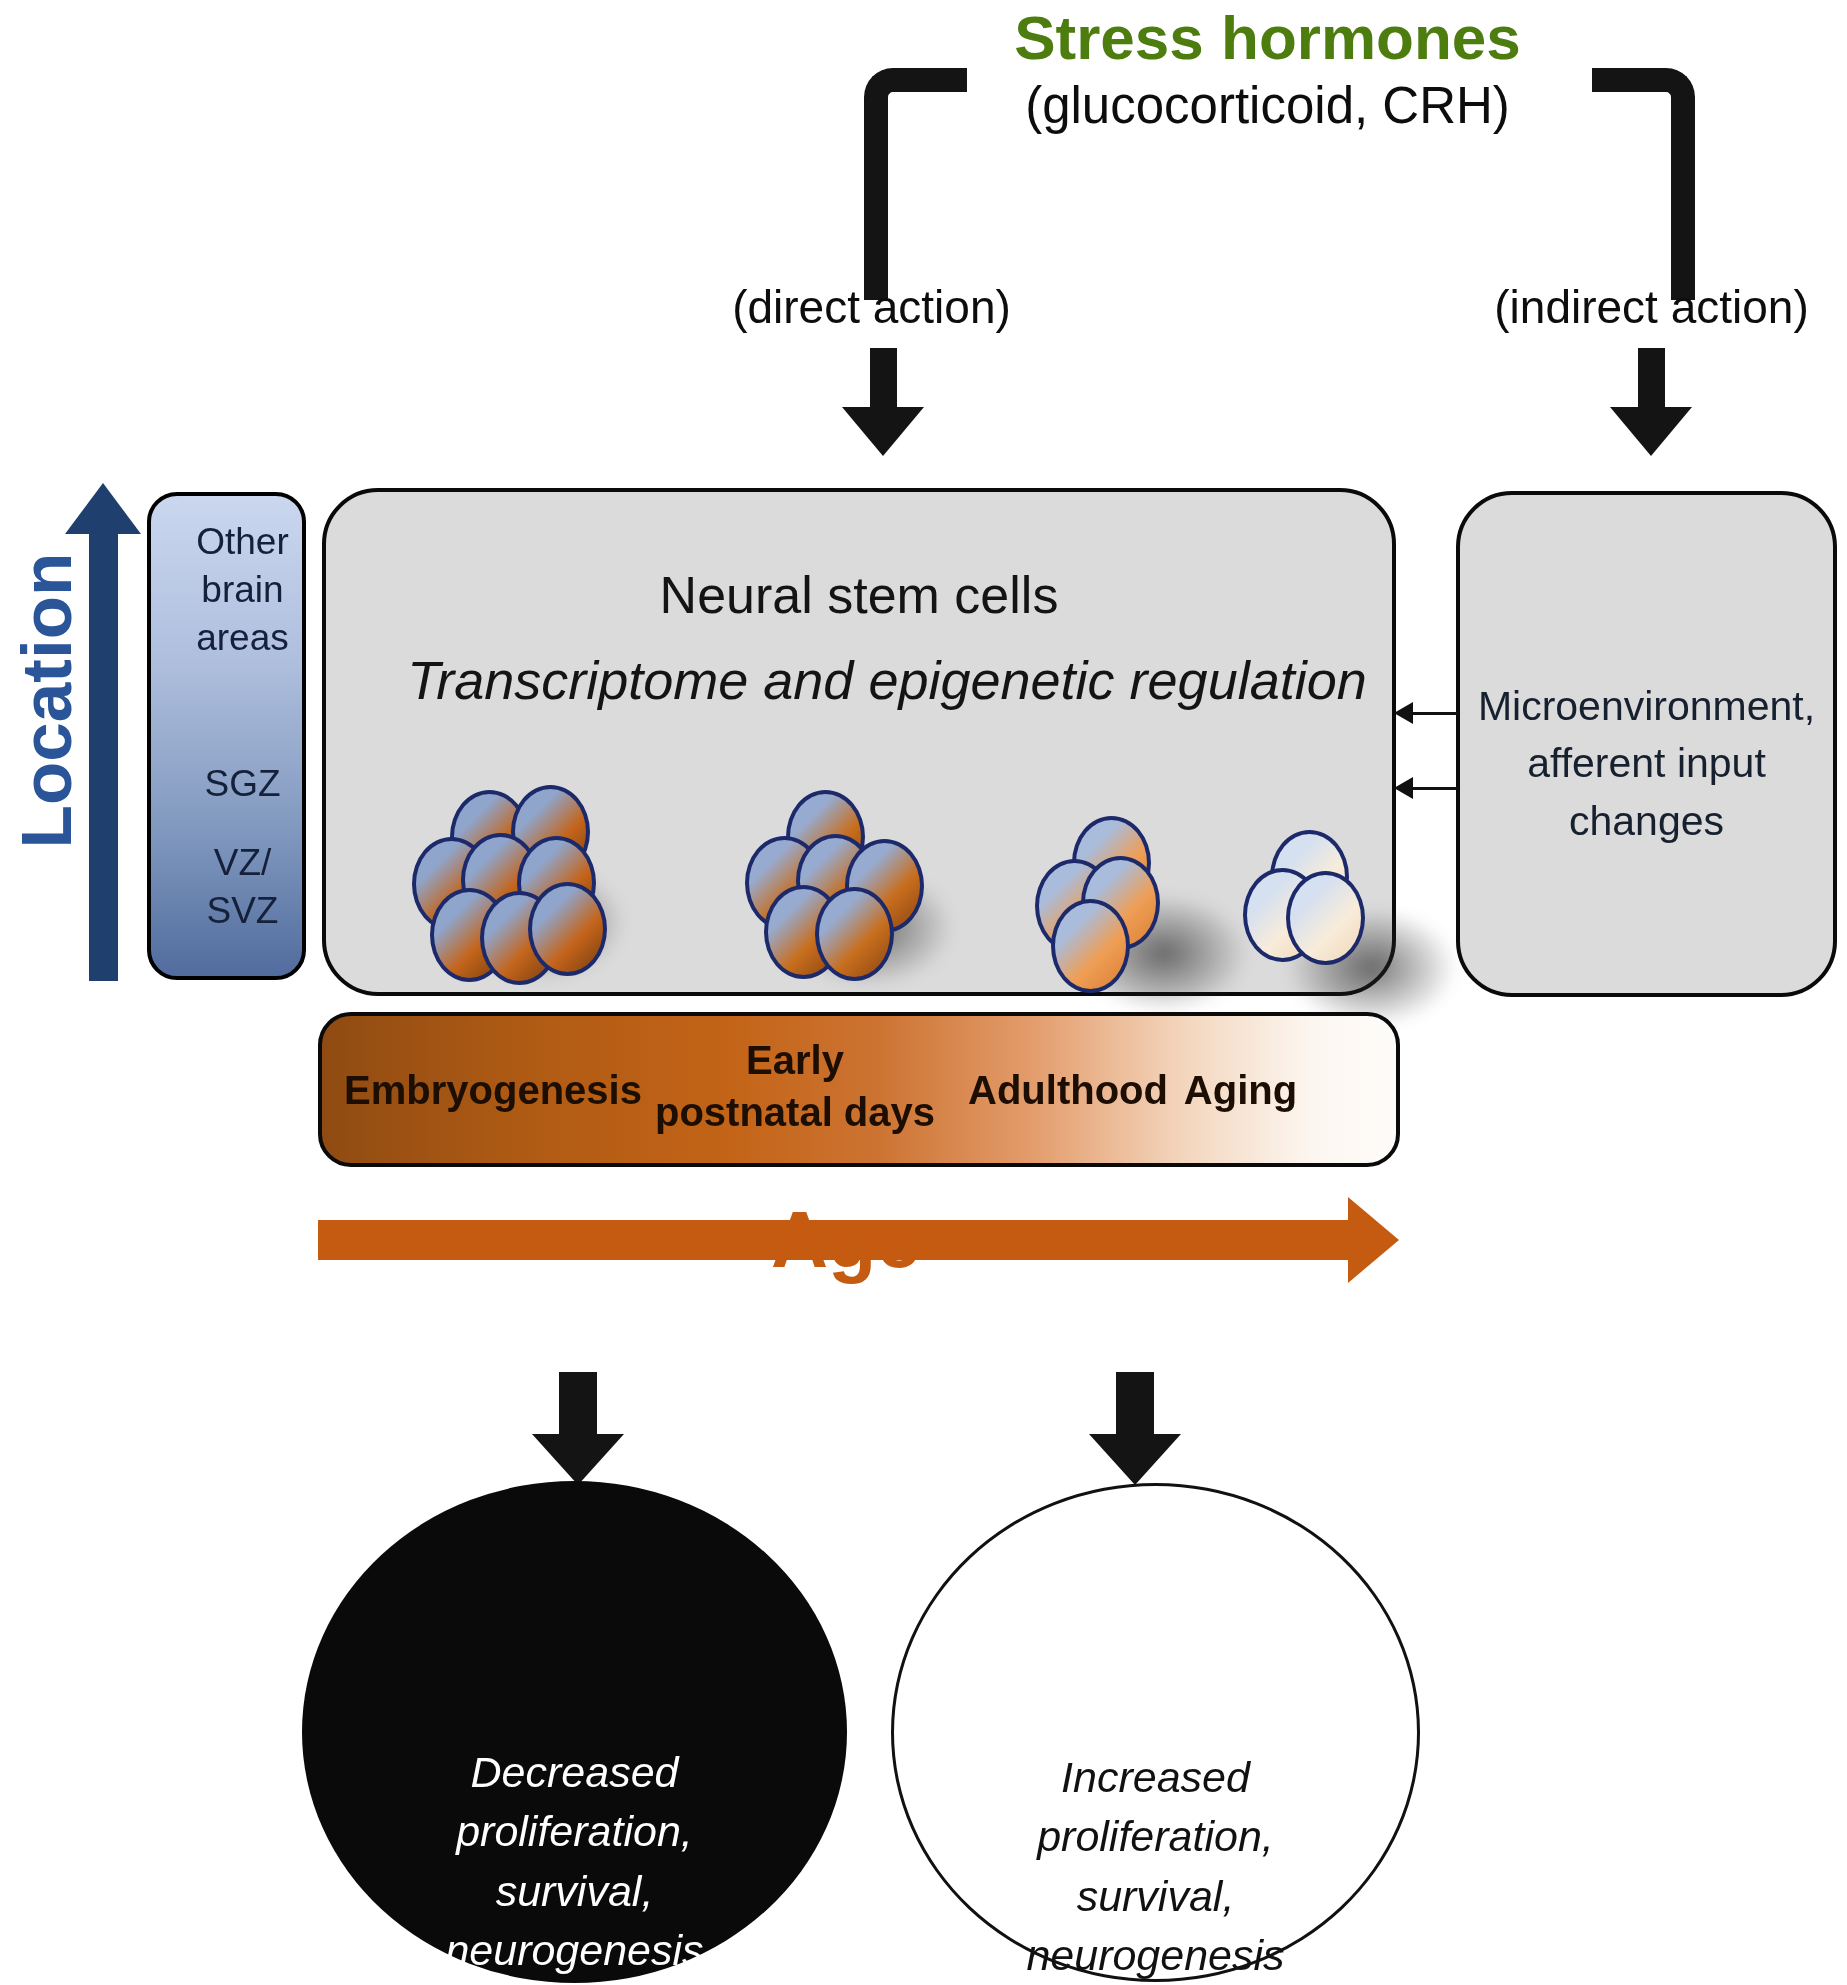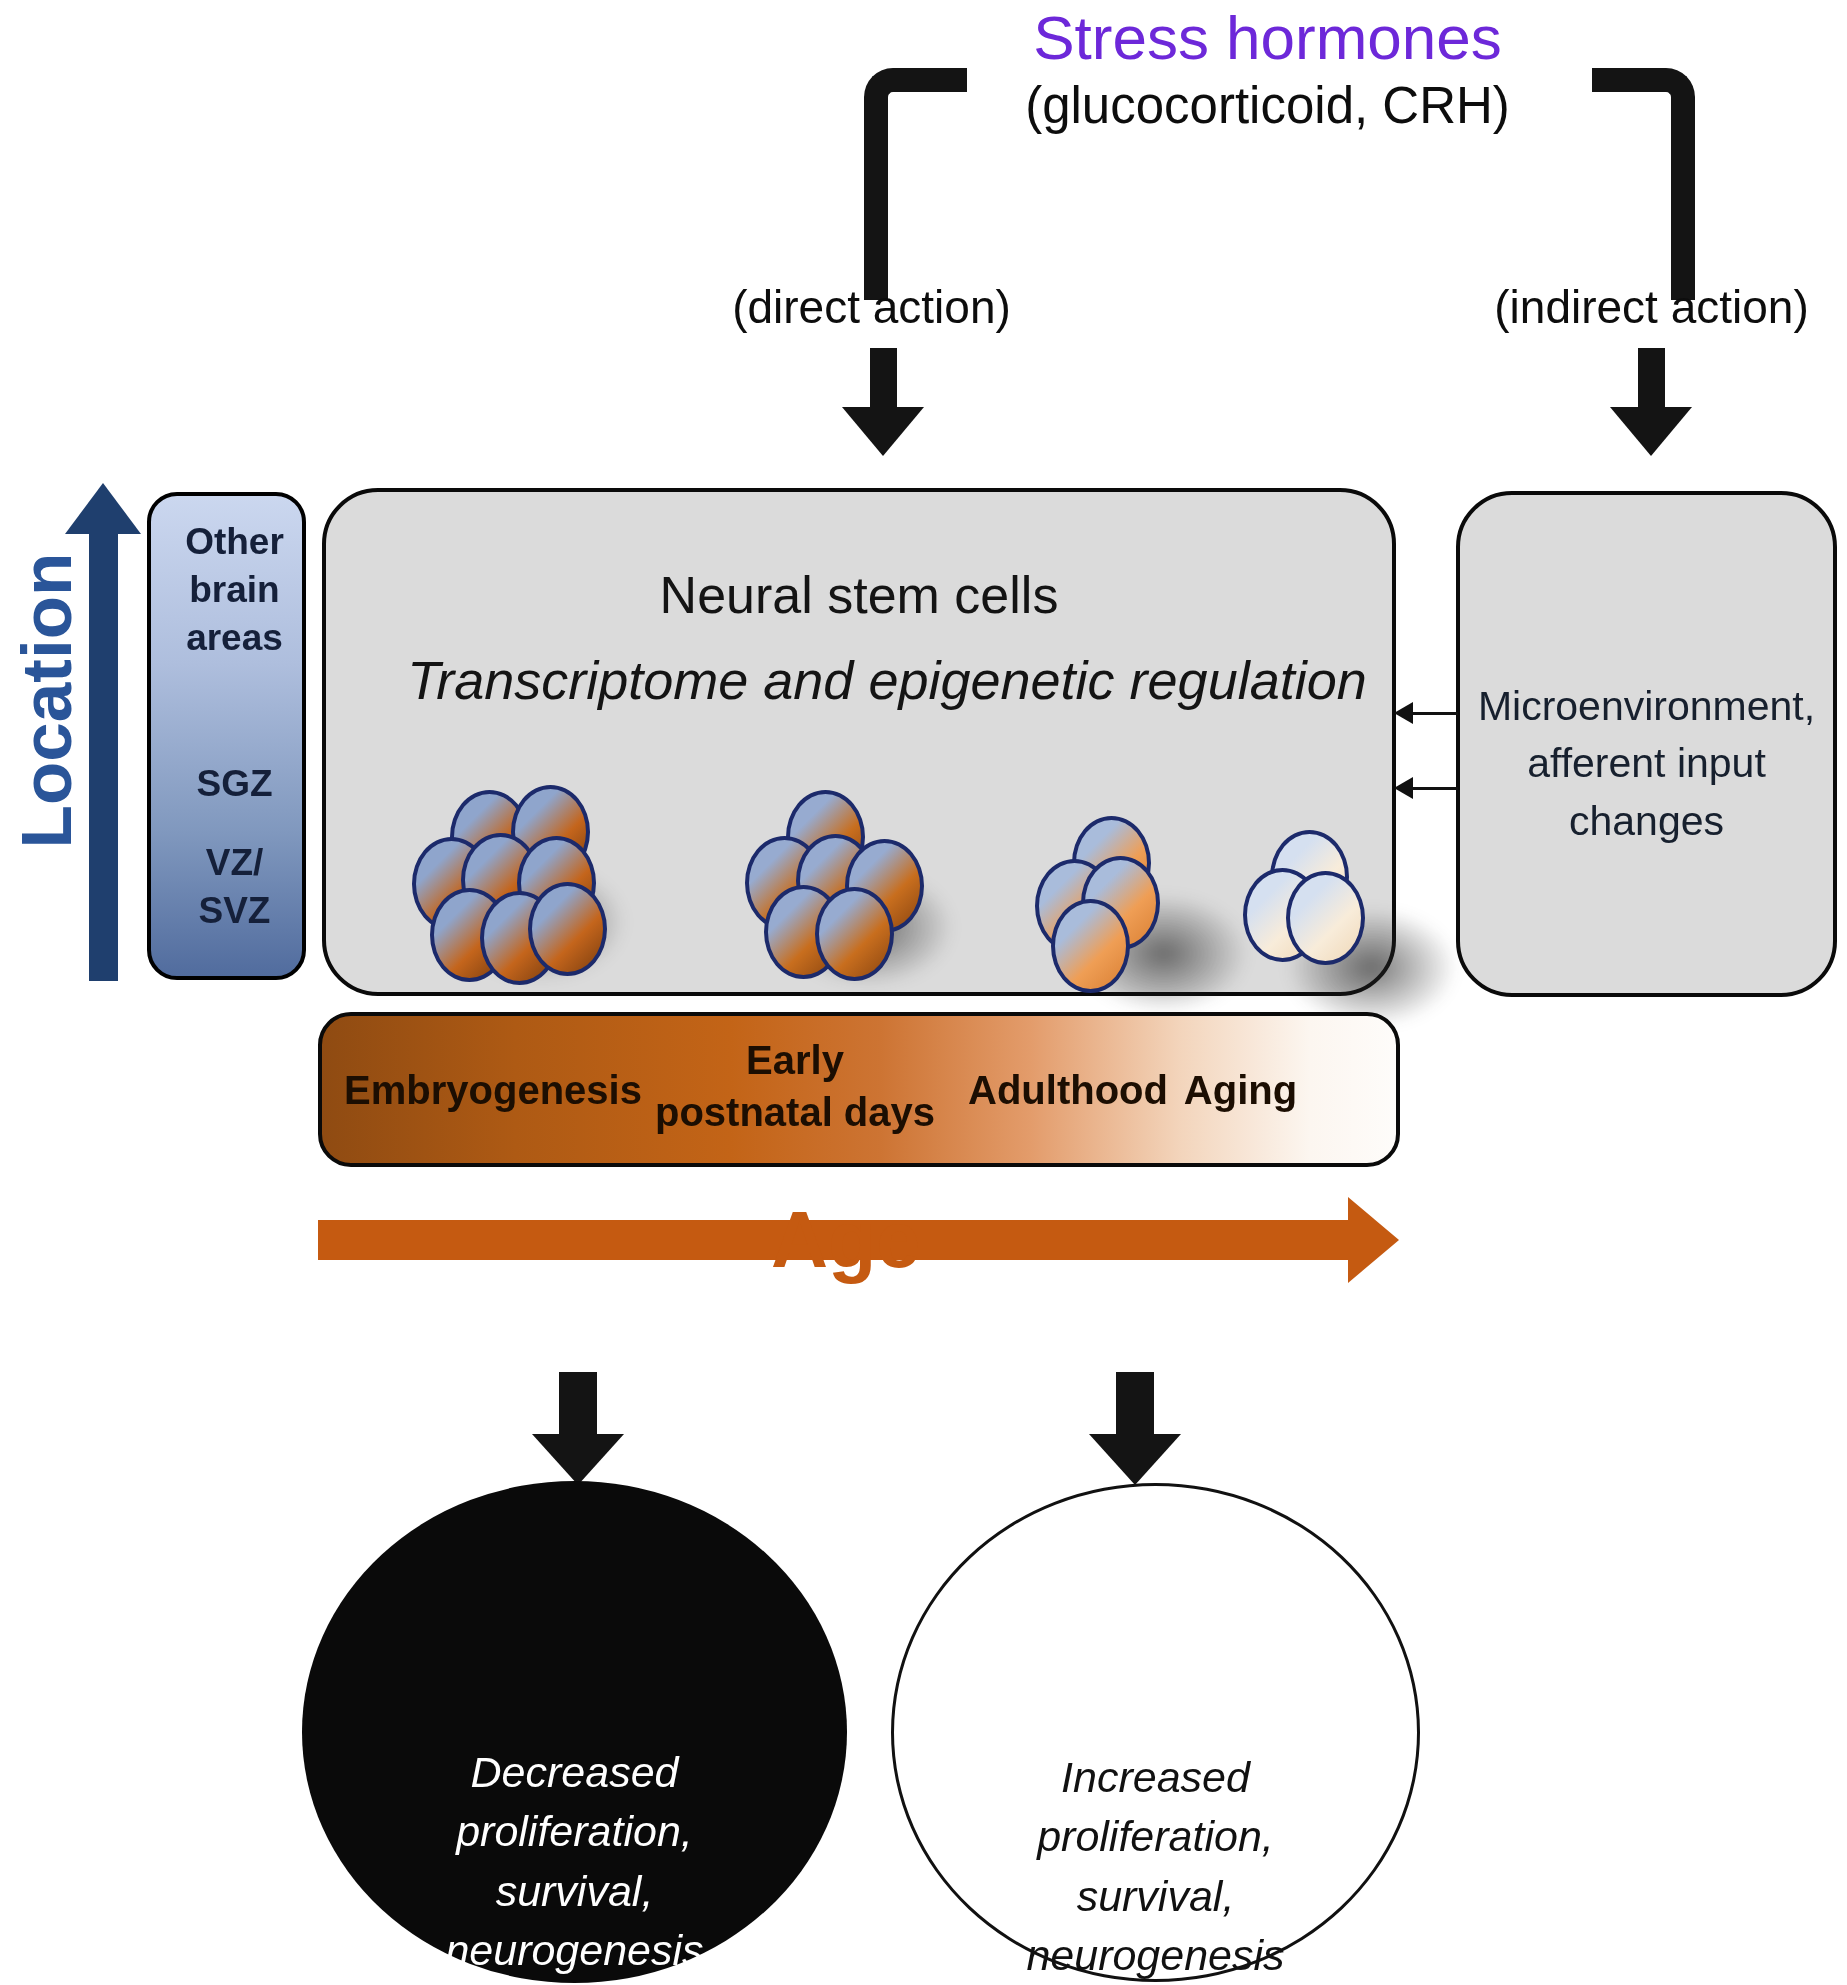--- a/index.html
+++ b/index.html
@@ -3,21 +3,21 @@
 <meta charset="utf-8">
 <style>
   html,body{margin:0;padding:0;background:#ffffff;}
   #figure{position:relative;width:1848px;height:1985px;background:#ffffff;overflow:hidden;
           font-family:"Liberation Sans", sans-serif;color:#111;}
   .abs{position:absolute;}
   .center{text-align:center;}
   .pre{white-space:pre-line;}
 
   
-  #title-main{left:910px;top:1.6px;width:715px;font-size:62px;font-weight:normal;color:#6d28d9;}
+  #title-main{left:910px;top:1.6px;width:715px;font-size:62px;font-weight:bold;color:#4d7c0f;}
   #title-sub{left:902px;top:76px;width:731px;font-size:51px;color:#0d0d0d;}
 
   .bracket{width:79px;height:208px;}
   #bracket-left{left:864px;top:68px;border-left:24px solid #141414;border-top:24px solid #141414;border-top-left-radius:29px;}
   #bracket-right{left:1592px;top:68px;border-right:24px solid #141414;border-top:24px solid #141414;border-top-right-radius:29px;}
 
   #direct-action{left:673px;top:280px;width:397px;font-size:46px;color:#0d0d0d;}
   #indirect-action{left:1453px;top:280px;width:397px;font-size:46px;color:#0d0d0d;}
 
   .dshaft{width:27px;height:62px;background:#141414;}
@@ -27,21 +27,21 @@
 
   
   #location-label{left:-173px;top:657px;width:445px;height:87px;font-size:71px;font-weight:bold;
                   color:#2A5599;transform:rotate(-90deg);}
   #loc-arrow-head{left:65px;top:483px;width:0;height:0;border-left:38px solid transparent;
                   border-right:38px solid transparent;border-bottom:51px solid #1F3F6E;}
   #loc-arrow-shaft{left:89px;top:530px;width:29px;height:451px;background:#1F3F6E;}
 
   #zones-box{left:147px;top:492px;width:151px;height:480px;border:4px solid #000;border-radius:30px;
              background:linear-gradient(180deg,#CBD7EF 0%,#AEBEDD 35%,#8098BE 70%,#516C9E 100%);}
-  .zone{left:8px;width:100%;font-size:37px;font-weight:bold;color:#15203a;line-height:1.3;}
+  .zone{left:16px;width:100%;font-size:37px;font-weight:normal;color:#15203a;line-height:1.3;}
   #zone-0{top:22px;} #zone-1{top:264px;} #zone-2{top:343px;}
 
   
   #nsc-box{left:322px;top:488px;width:1066px;height:500px;background:#DBDBDB;
            border:4px solid #0a0a0a;border-radius:56px;}
   #nsc-title{left:0;top:73px;width:100%;font-size:52px;color:#141414;}
   #nsc-subtitle{left:0;top:157px;width:100%;font-size:54px;font-style:italic;color:#141414;margin-left:28px;}
 
   .cluster{position:absolute;width:206px;height:206px;}
   .cluster-shadow{position:absolute;left:46px;top:78px;width:171px;height:119px;

